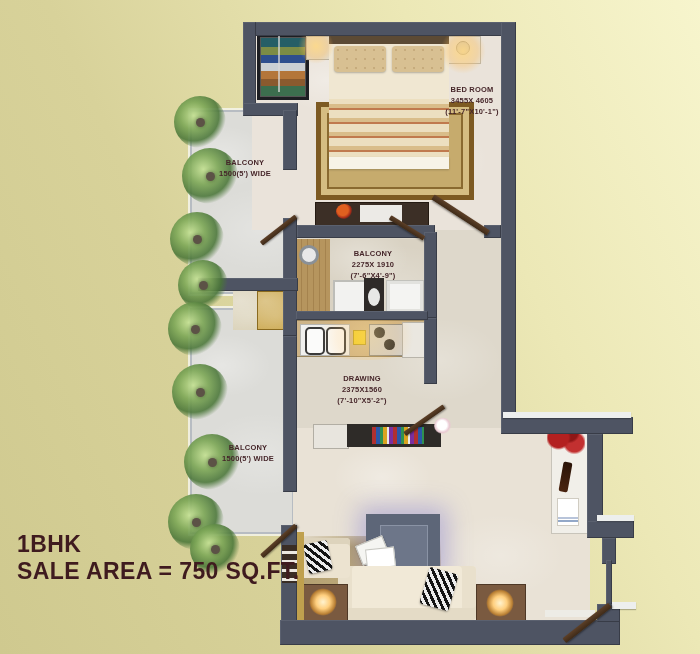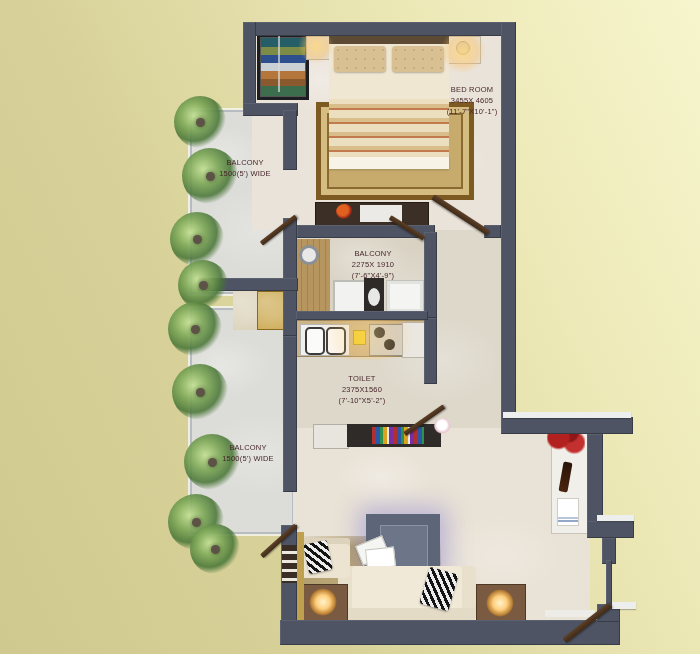--- a/index.html
+++ b/index.html
@@ -16,21 +16,21 @@
     background:radial-gradient(circle,rgba(255,216,132,.85) 0%,rgba(255,190,90,.35) 45%,rgba(255,190,90,0) 70%);}
   .wall{position:absolute;z-index:5;background:#4e5463;
     box-shadow:inset -1px -1px 0 rgba(0,0,0,.28), inset 1px 1px 0 rgba(255,255,255,.08);}
   .ledge{position:absolute;z-index:6;background:#edefee;box-shadow:0 1px 1px rgba(0,0,0,.25);}
   .door{position:absolute;z-index:7;height:6px;background:linear-gradient(#5d4028,#3e2a18);
     box-shadow:1px 1px 2px rgba(0,0,0,.45);border-radius:1px;}
   .plant{position:absolute;z-index:8;border-radius:50%;
     background:radial-gradient(circle at 38% 38%,rgba(196,224,148,.95) 0%,rgba(126,168,88,.92) 30%,rgba(74,118,56,.88) 55%,rgba(60,100,48,0) 71%);}
   .plant::after{content:"";position:absolute;left:50%;top:50%;width:9px;height:9px;margin:-4px;
     border-radius:50%;background:#5c5246;box-shadow:0 0 4px rgba(0,0,0,.45);}
-  .room-label{position:absolute;z-index:9;font-size:7.5px;font-weight:normal;color:#46262a;
+  .room-label{position:absolute;z-index:9;font-size:7.5px;font-weight:bold;color:#46262a;
     text-align:center;line-height:11px;letter-spacing:.2px;}
   .room-label div{white-space:nowrap;}
   .balc{border:2px solid #b7bcc2;box-shadow:0 0 0 2px rgba(248,248,246,.75);
     background-color:#dcdcd8;}
   #title{position:absolute;z-index:9;left:17px;top:531px;color:#3f1b1f;font-weight:bold;
     font-size:23px;line-height:27px;letter-spacing:.4px;}
   .zebra{background:repeating-linear-gradient(50deg,#141414 0 3px,#ececec 3px 6px);border-radius:3px;
     box-shadow:0 1px 2px rgba(0,0,0,.35);}
   .lamp{position:absolute;z-index:4;border-radius:50%;
     background:radial-gradient(circle,#fff3cf 0%,#ffcf7e 35%,#b97f33 62%,rgba(185,127,51,0) 70%);}
@@ -163,23 +163,27 @@
   <div class="room-label" style="left:195px;top:157px;width:100px;">
     <div>BALCONY</div>
     <div>1500(5') WIDE</div>
   </div>
   <div class="room-label" style="left:323px;top:248px;width:100px;">
     <div>BALCONY</div>
     <div>2275X 1910</div>
     <div>(7'-6"X4'-9")</div>
   </div>
   <div class="room-label" style="left:312px;top:373px;width:100px;">
-    <div>TOILET</div>
+    <div>DRAWING</div>
     <div>2375X1560</div>
     <div>(7'-10"X5'-2")</div>
   </div>
   <div class="room-label" style="left:198px;top:442px;width:100px;">
     <div>BALCONY</div>
     <div>1500(5') WIDE</div>
   </div>
 
+  <div id="title">
+    <div>1BHK</div>
+    <div>SALE AREA = 750 SQ.FT.</div>
+  </div>
 
 </div>
 
 </body></html>

